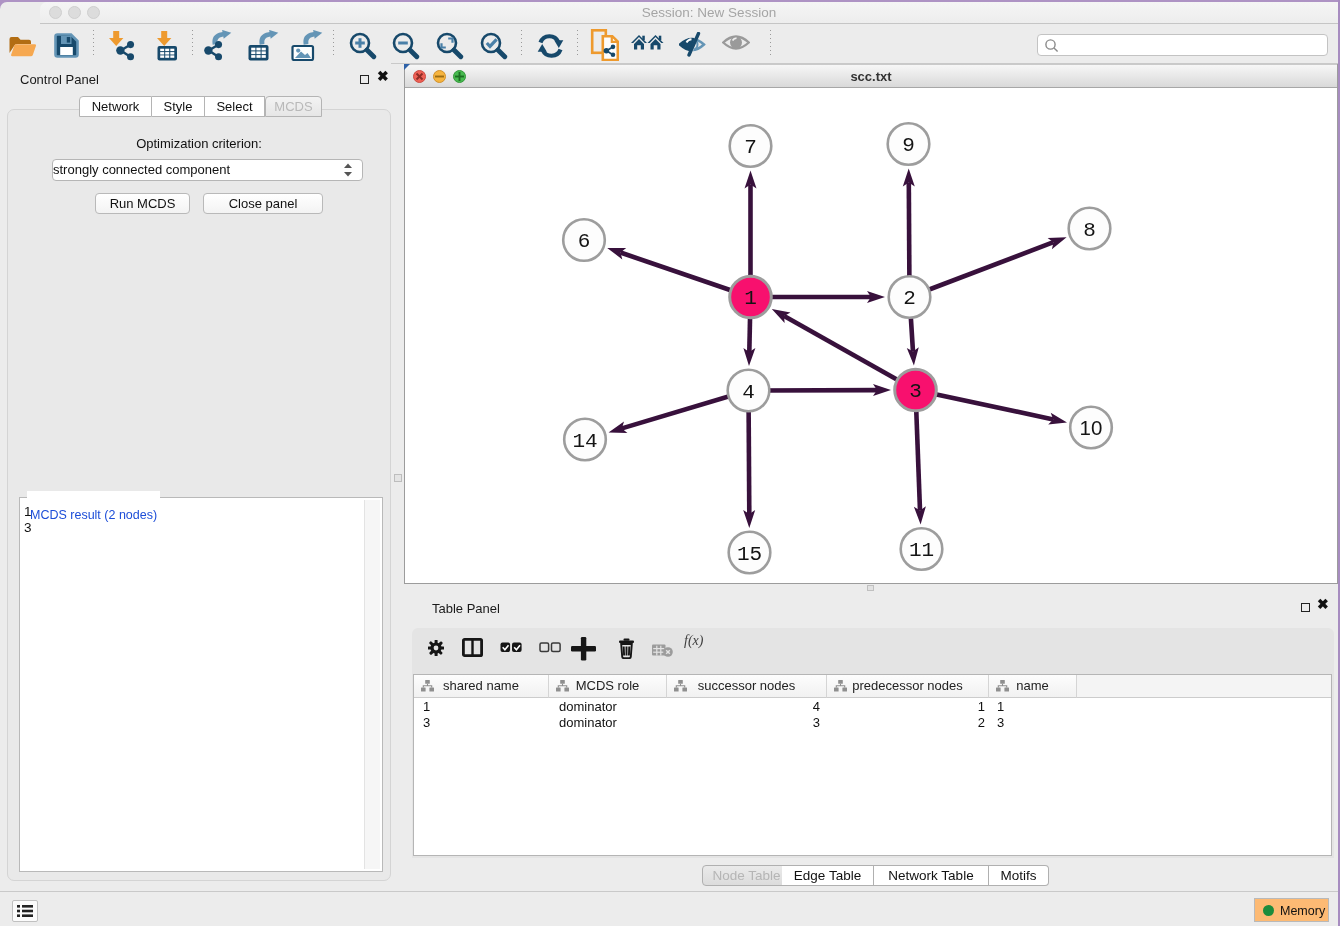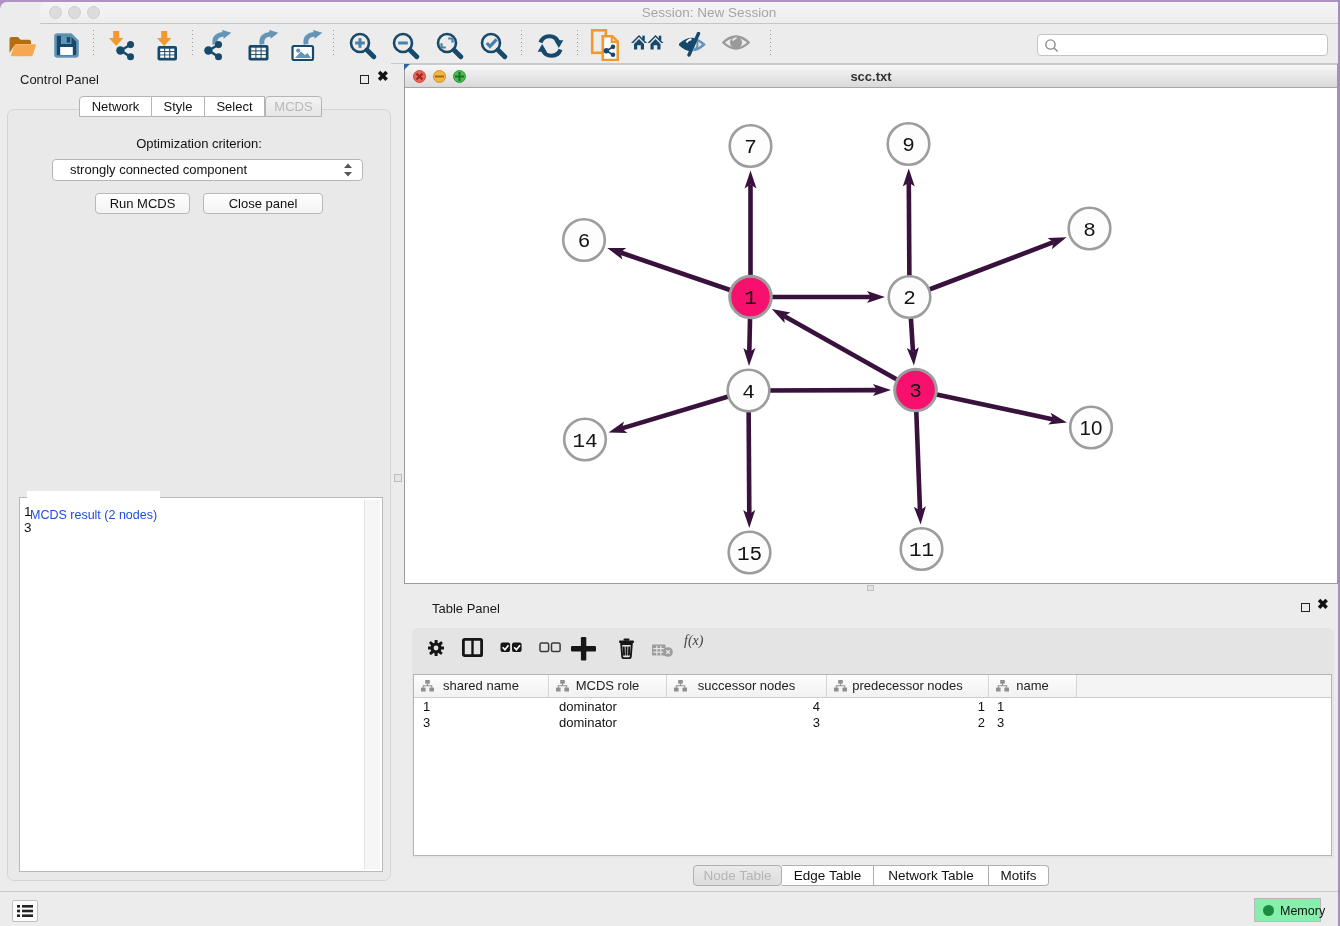--- a/index.html
+++ b/index.html
@@ -28,21 +28,21 @@
 .close-x { position:absolute; top:5px; font-size:14px; font-weight:bold; color:#111; }
 .tabrow { position:absolute; font-size:13px; z-index:3; }
 .tab { position:absolute; top:0; height:21px; background:#fff; border:1px solid #b4b4b4; border-left:none;
   text-align:center; line-height:20px; color:#111; }
 .tab.first { border-left:1px solid #b4b4b4; border-radius:4px 0 0 0; }
 .tab.sel { background:linear-gradient(#f3f3f3,#e6e6e6); color:#b9b9b9; border-radius:4px 4px 0 0; border-left:1px solid #b4b4b4; }
 #cpanel-inner { z-index:1; position:absolute; left:7px; top:46px; width:384px; height:772px; background:#e9e9e9;
   border:1px solid #d4d4d4; border-radius:7px; }
 #optlabel { position:absolute; left:0; top:26px; width:100%; text-align:center; font-size:13px; color:#111; }
 #combo { position:absolute; left:44px; top:49px; width:311px; height:22px; background:#fff; border:1px solid #b6b6b6;
-  border-radius:4px; font-size:13px; color:#111; line-height:20px; padding-left:17px; }
+  border-radius:4px; font-size:13px; color:#111; line-height:20px; padding-left:0; }
 .btn { position:absolute; top:83px; height:21px; background:linear-gradient(#ffffff,#f3f3f3); border:1px solid #b9b9b9;
   border-radius:4px; font-size:13px; color:#111; text-align:center; line-height:19px; }
 #resultbox { position:absolute; left:11px; top:387px; width:364px; height:375px; background:#fff; border:1px solid #b9b9b9; }
 #resulttitle { position:absolute; left:7px; top:-7px; background:#fff; padding:17px 3px; font-size:12.5px; color:#1d4ed8; }
 #resultsb { position:absolute; right:2px; top:2px; bottom:2px; width:16px; background:#f6f6f6; border-left:1px solid #e3e3e3; }
 #split-h1 { position:absolute; left:394px; top:472px; width:8px; height:8px; background:#e4e4e4; border:1px solid #bdbdbd; }
 
 
 #netframe { position:absolute; left:404px; top:62px; width:934px; height:520px; background:#84cc16; border:1px solid #9c9c9c; border-top:none; }
 #nettitle { position:absolute; left:0; top:0; width:100%; height:24px; background:linear-gradient(#f7f7f7,#d9d9d9);
@@ -61,21 +61,21 @@
   border-right:1px solid #d5d5d5; border-bottom:1px solid #cccccc; font-size:13px; color:#222; text-align:center; line-height:22px; }
 .trow { position:absolute; font-size:13px; color:#111; height:16px; line-height:16px; }
 .btab { position:absolute; top:273px; height:21px; background:#fff; border:1px solid #b0b0b0; border-left:none;
   font-size:13.5px; color:#111; text-align:center; line-height:20px; }
 .btab.last { border-radius:0 4px 4px 0; }
 .btab.sel { background:linear-gradient(#eaeaea,#dcdcdc); color:#b5b5b5; border-radius:4px; border-left:1px solid #b0b0b0; }
 
 
 #statusbar { position:absolute; left:0; top:889px; width:100%; height:33px; background:#ececec; border-top:1px solid #c9c9c9; }
 #sbtn { position:absolute; left:12px; top:8px; width:26px; height:22px; background:#fbfbfb; border:1px solid #c0c0c0; border-radius:2px; }
-#membtn { position:absolute; left:1254px; top:6px; width:67px; height:24px; background:#86efac; border:1px solid #b9b9b9;
+#membtn { position:absolute; left:1254px; top:6px; width:75px; height:24px; background:#fdba74; border:1px solid #b9b9b9;
   font-size:13px; color:#111; }
 </style>
 </head>
 <body>
 <div id="win">
   <div id="titlebar">
     <div class="tl" style="left:9px;"></div>
     <div class="tl" style="left:28px;"></div>
     <div class="tl" style="left:47px;"></div>
     <div id="apptitle">Session: New Session</div>
@@ -499,21 +499,21 @@
         <div class="trow" style="left:253px;top:24px;width:153px;text-align:right;">4</div>
         <div class="trow" style="left:413px;top:24px;width:158px;text-align:right;">1</div>
         <div class="trow" style="left:583px;top:24px;width:60px;">1</div>
         <div class="trow" style="left:9px;top:40px;width:120px;">3</div>
         <div class="trow" style="left:145px;top:40px;width:100px;">dominator</div>
         <div class="trow" style="left:253px;top:40px;width:153px;text-align:right;">3</div>
         <div class="trow" style="left:413px;top:40px;width:158px;text-align:right;">2</div>
         <div class="trow" style="left:583px;top:40px;width:60px;">3</div>
       </div>
     </div>
-    <div class="btab sel" style="left:289px; width:89px;">Node Table</div>
+    <div class="btab sel" style="left:298px; width:89px;">Node Table</div>
     <div class="btab" style="left:378px; width:92px;">Edge Table</div>
     <div class="btab" style="left:470px; width:115px;">Network Table</div>
     <div class="btab last" style="left:585px; width:60px;">Motifs</div>
   </div>
 
   <div id="statusbar">
     <div id="sbtn">
       <svg width="16" height="14" style="position:absolute;left:4px;top:3px;" viewBox="0 0 16 14">
         <g fill="#222">
             <rect x="0" y="1" width="3" height="2.6"></rect>

